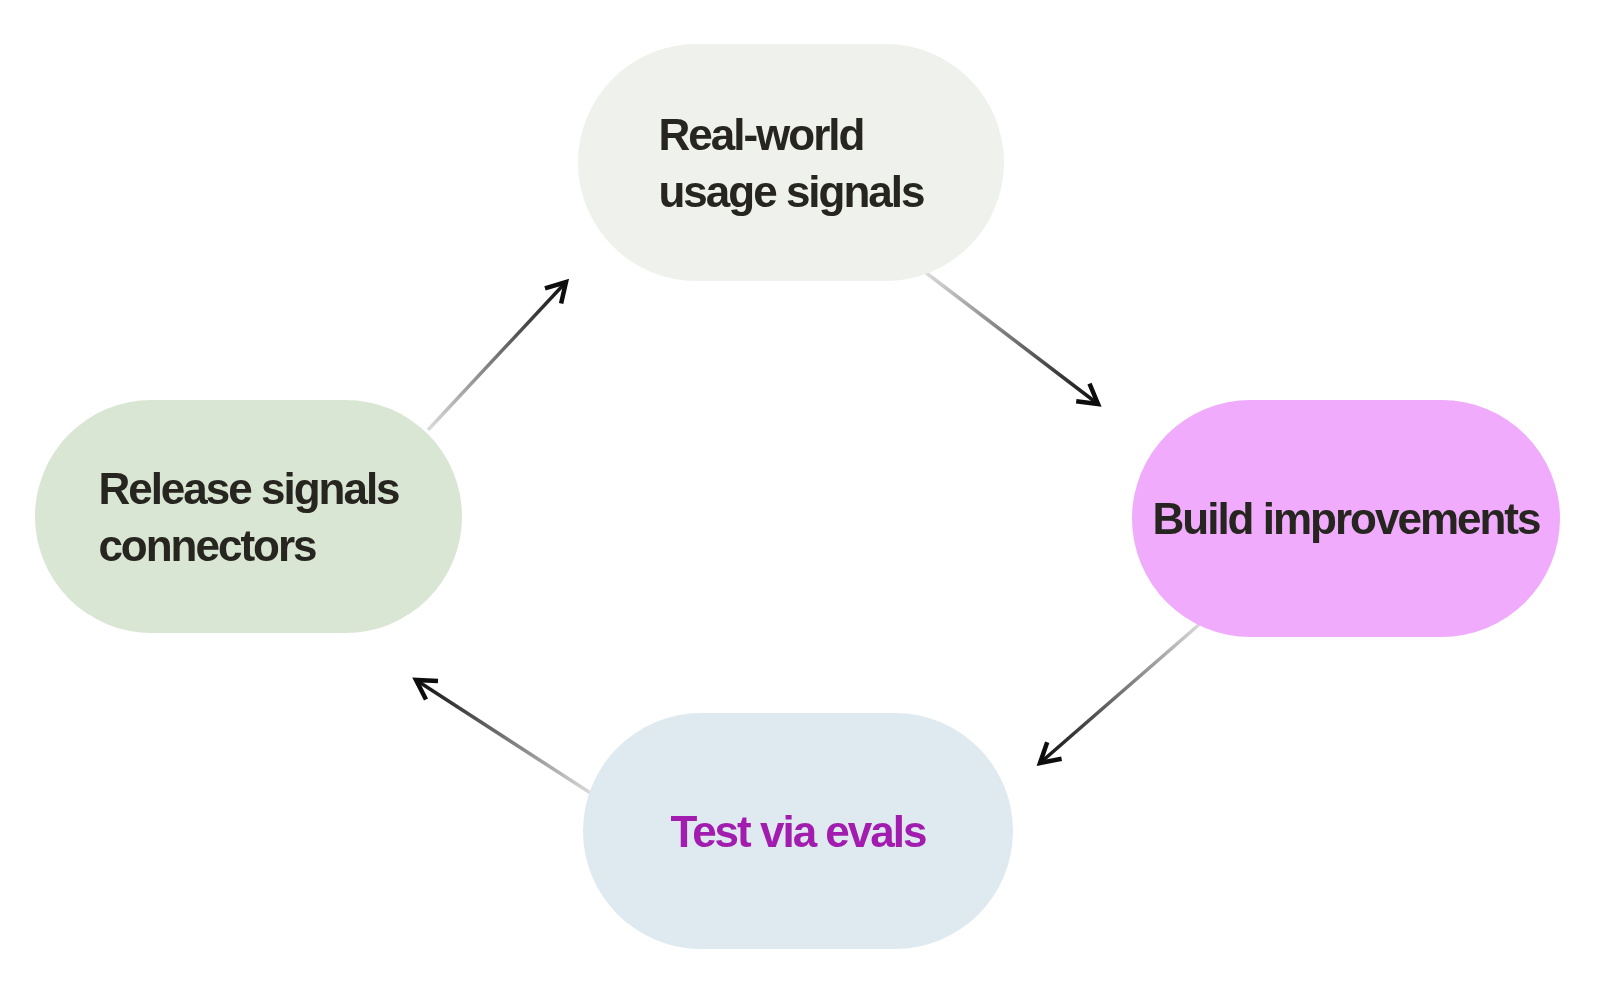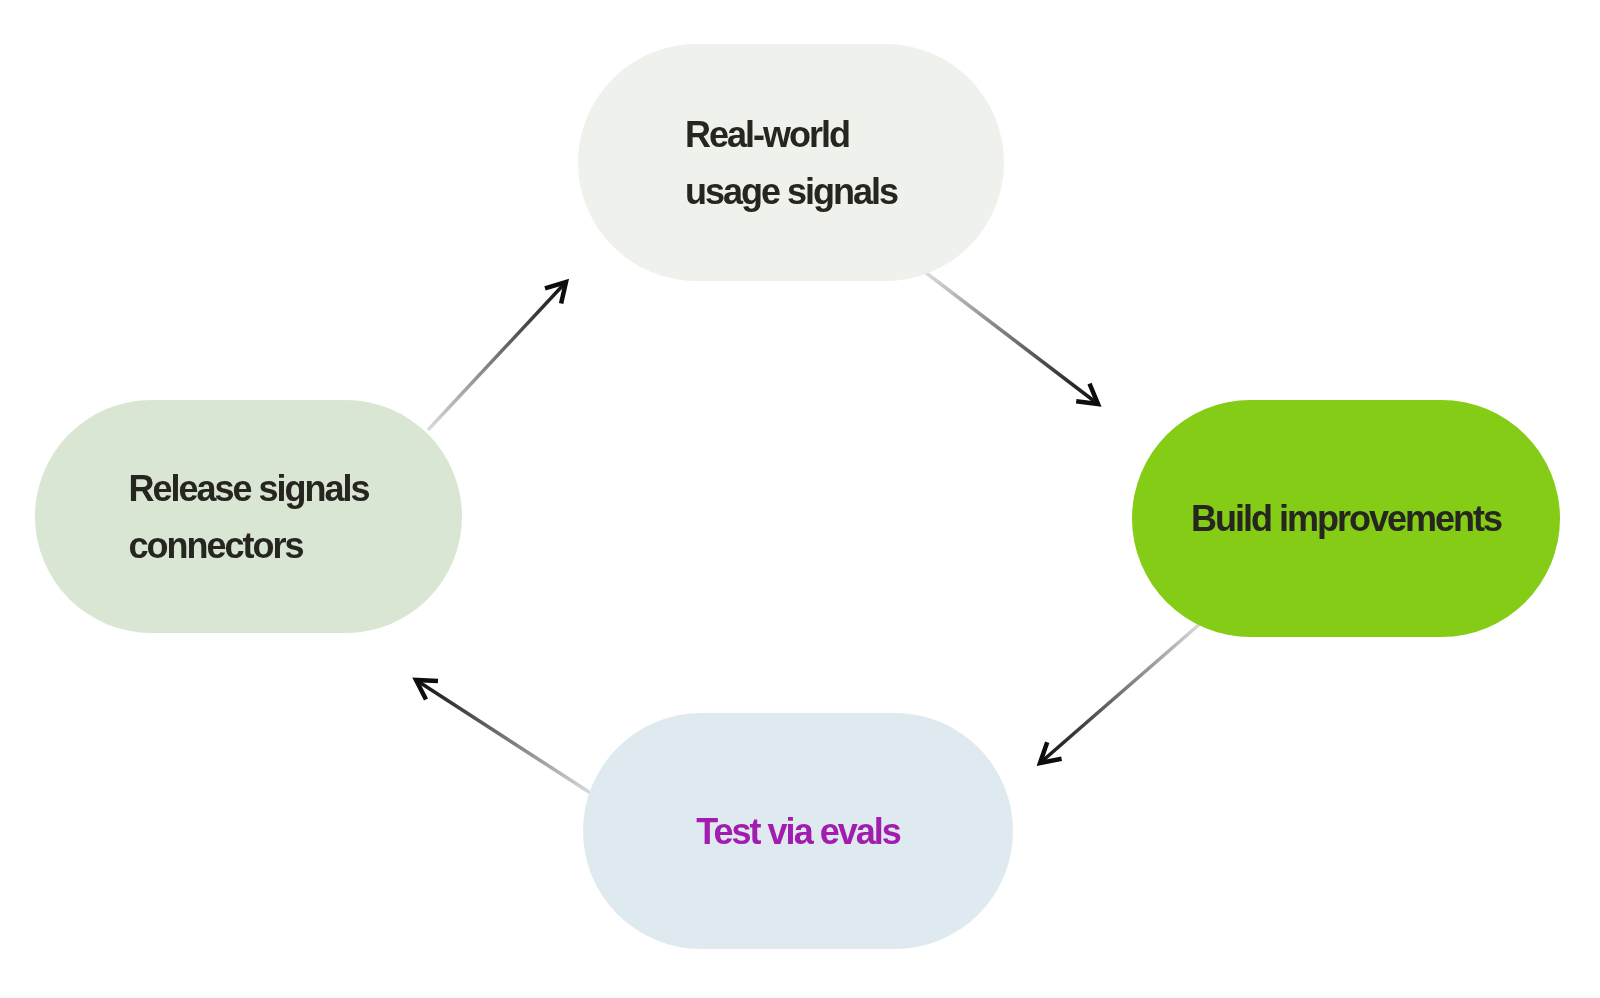--- a/index.html
+++ b/index.html
@@ -25,21 +25,21 @@
   }
   .pill {
     position: absolute;
     border-radius: 999px;
     display: flex;
     align-items: center;
     justify-content: center;
   }
   .pill-label {
     font-weight: bold;
-    font-size: 36px;
+    font-size: 44px;
     line-height: 57px;
     letter-spacing: -2px;
     color: #26251f;
     white-space: pre;
     text-align: left;
   }
   .pill-top    { left: 578px;  top: 44px;  width: 426px; height: 237px; }
   .pill-right  { left: 1132px; top: 400px; width: 428px; height: 237px; }
   .pill-bottom { left: 583px;  top: 713px; width: 430px; height: 236px; }
   .pill-left   { left: 35px;   top: 400px; width: 427px; height: 233px; }
@@ -88,21 +88,21 @@
       <line x1="592" y1="794" x2="416" y2="680" stroke="url(#g4)" stroke-width="3.5"></line>
       <path d="M 438.0 681.1 L 416 680 L 426.0 699.6" fill="none" stroke-width="4.5" stroke-linejoin="miter" stroke="#0d0d0d"></path>
     </g>
   </svg>
 
   <div class="pill pill-top" style="background-color: rgb(239, 241, 236);">
     <div class="pill-label" style="color: rgb(38, 37, 31);">Real-world
 usage signals</div>
   </div>
 
-  <div class="pill pill-right" style="background-color: #84cc16;">
+  <div class="pill pill-right" style="background-color: #f0abfc;">
     <div class="pill-label" style="color: rgb(38, 37, 31);">Build improvements</div>
   </div>
 
   <div class="pill pill-bottom" style="background-color: rgb(223, 234, 240);">
     <div class="pill-label" style="color: #a21caf;">Test via evals</div>
   </div>
 
   <div class="pill pill-left" style="background-color: rgb(217, 230, 211);">
     <div class="pill-label" style="color: rgb(38, 37, 31);">Release signals
 connectors</div>

